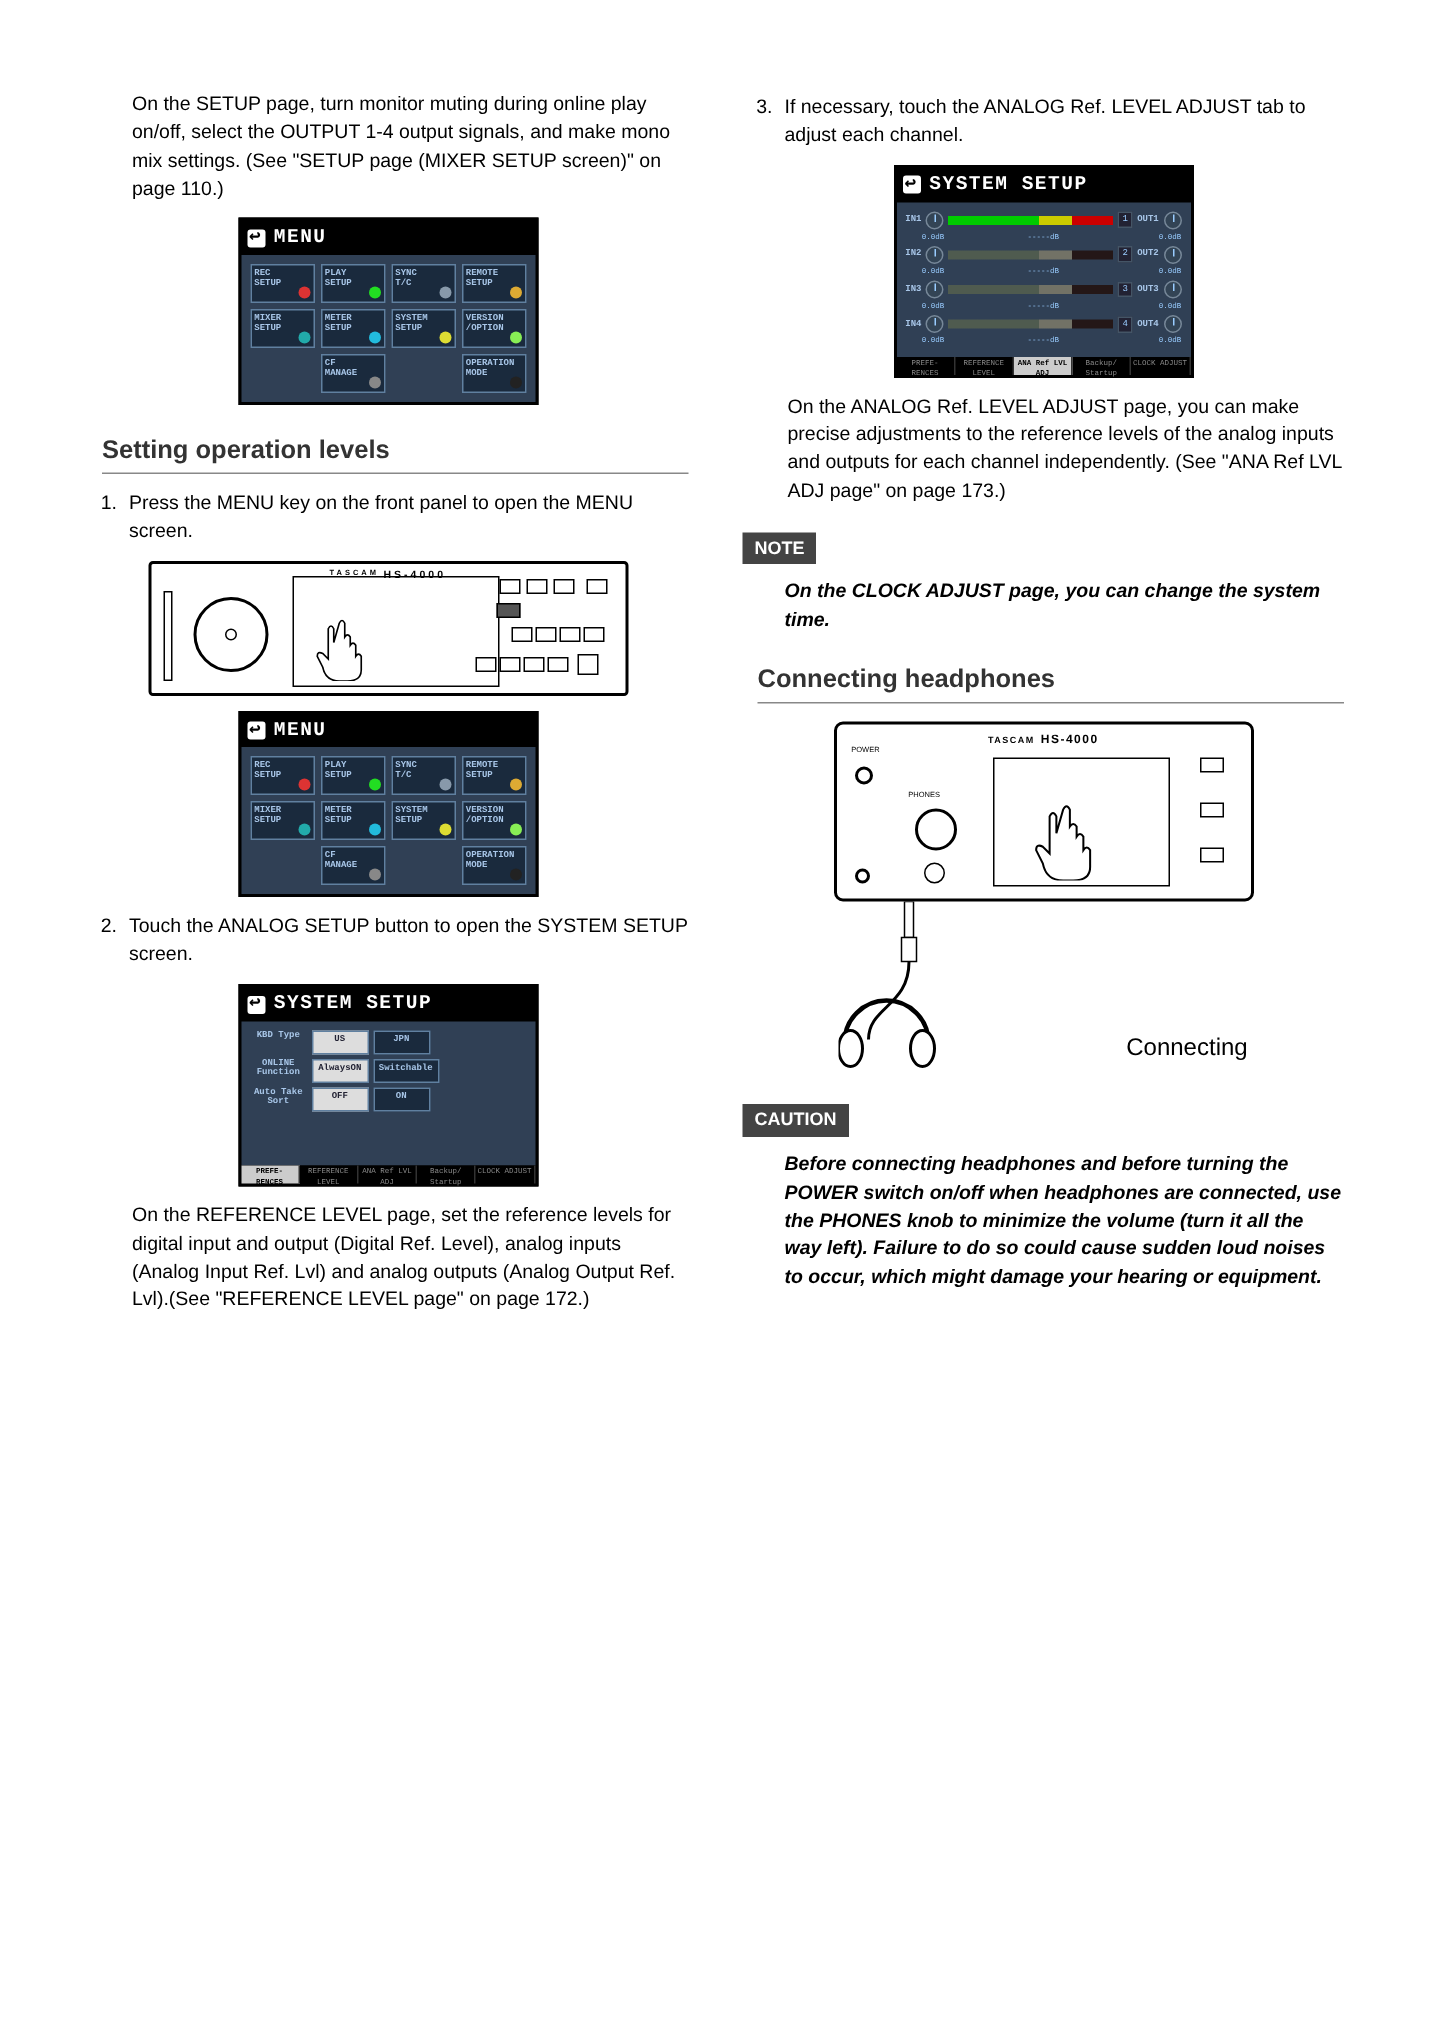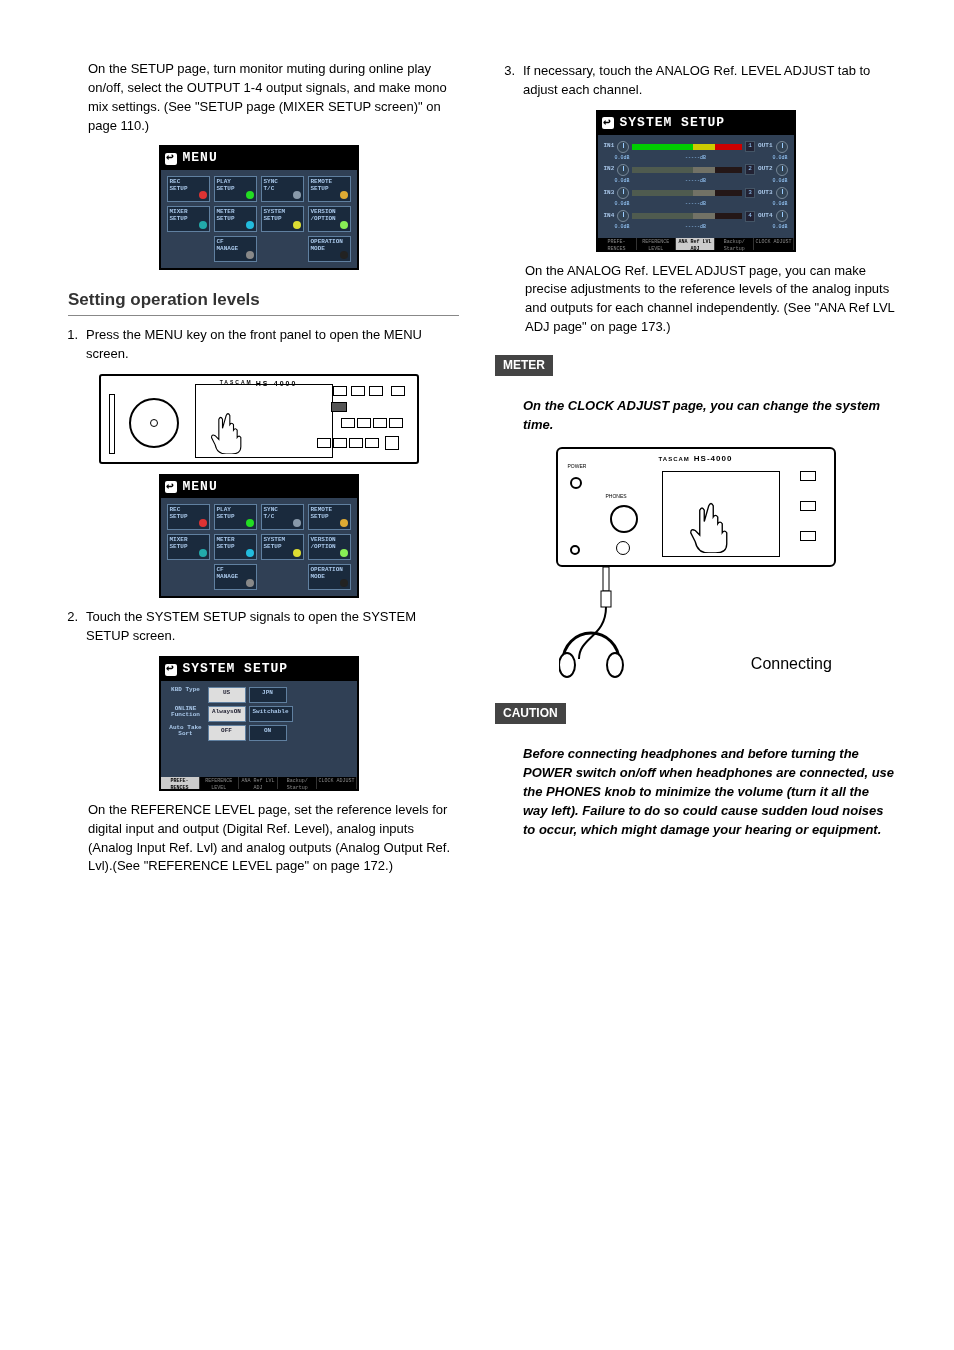--- a/index.html
+++ b/index.html
@@ -64,21 +64,21 @@
     background: #444;
     color: #fff;
     font-weight: 700;
     font-size: 12px;
     padding: 2px 8px;
     margin-top: 10px;
   }
   .note-body {
     font-style: italic;
     font-weight: 700;
-    margin: 21px 0 8px 28px;
+    margin: 9px 0 8px 28px;
     font-size: 13px;
   }
 
   
   .lcd {
     width: 200px;
     margin: 8px auto;
     border: 2px solid #000;
     background: #000;
     font-family: "Courier New", monospace;
@@ -311,21 +311,21 @@
                 <div class="menu-btn menu-gap"></div>
                 <div class="menu-btn" style="--dot: #222;">OPERATION
 MODE</div>
               </div>
             </div>
         </div>
       </div>
 
       <div class="step">
         <div class="num">2.</div>
-        <div class="body">Touch the SYSTEM SETUP signals to open the SYSTEM SETUP screen.</div>
+        <div class="body">Touch the ANALOG SETUP button to open the SYSTEM SETUP screen.</div>
       </div>
 
       <div class="fig">
         <div class="lcd sys">
           <div class="ttl">
               <span class="back">↩</span>
               <span>SYSTEM SETUP</span>
             </div>
           <div class="bodyarea" style="min-height:96px;">
             <div class="sys-rows" id="sys-rows">
@@ -449,23 +449,24 @@
               <div class="tab">Backup/
 Startup</div>
               <div class="tab">CLOCK
 ADJUST</div>
             </div>
         </div>
       </div>
 
       <p class="para">On the ANALOG Ref. LEVEL ADJUST page, you can make precise adjustments to the reference levels of the analog inputs and outputs for each channel independently. (See "ANA Ref LVL ADJ page" on page 173.)</p>
 
-      <div class="tag">METER</div>
+      <div class="tag">NOTE</div>
       <p class="note-body">On the CLOCK ADJUST page, you can change the system time.</p>
 
+      <h3 class="section-title">Connecting headphones</h3>
 
       
       <div class="hp-wrap">
         <div class="hp-panel">
           <span class="hpp-title"><span style="font-size:6px;font-weight:700;margin-right:4px;">TASCAM</span><span style="font-size:8px;font-weight:700;">HS-4000</span></span>
           <div class="hpp-dot" style="left:12px;top:28px;"></div>
           <span class="hpp-sub" style="left:10px;top:14px;">POWER</span>
           <div class="hpp-knob"></div>
           <span class="hpp-sub" style="left:48px;top:44px;">PHONES</span>
           <div style="position:absolute;left:58px;top:92px;width:14px;height:14px;border:1px solid #000;border-radius:50%;"></div>

